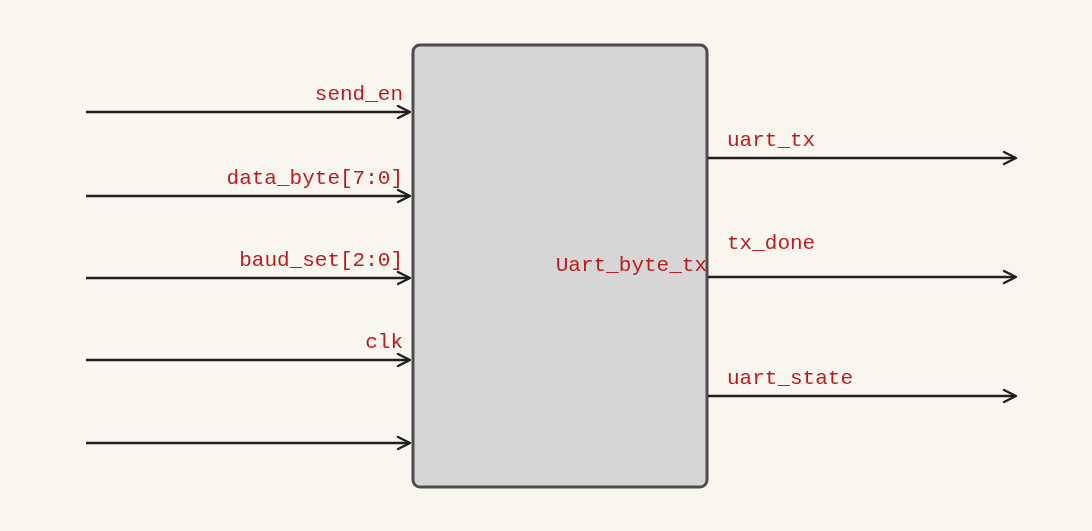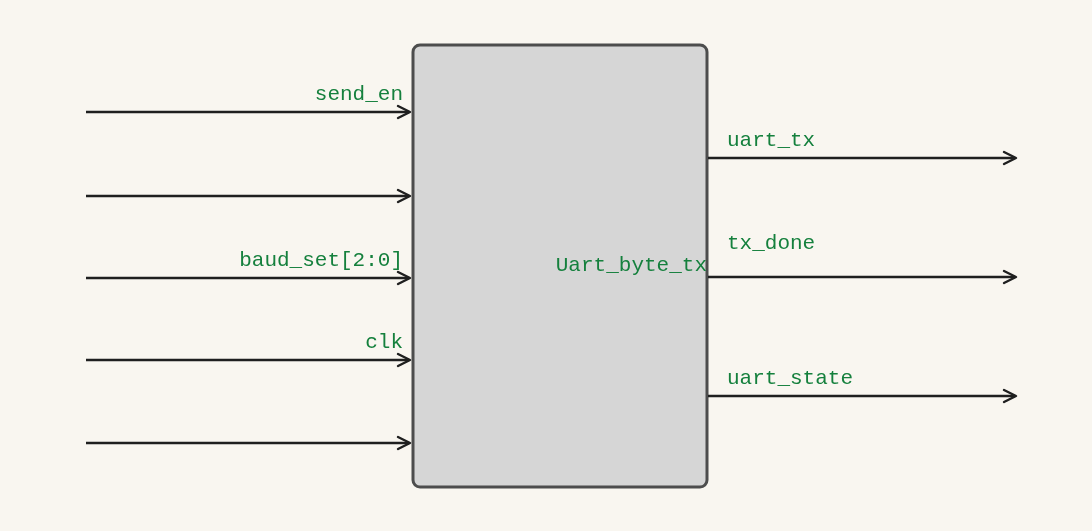--- a/index.html
+++ b/index.html
@@ -6,21 +6,21 @@
     margin: 0;
     padding: 0;
     background: #f9f6f0;
   }
   .canvas {
     position: relative;
     width: 1092px;
     height: 531px;
     background: #f9f6f0;
     font-family: "Liberation Mono", "DejaVu Sans Mono", monospace;
-    color: #15803d;
+    color: #b91c1c;
     overflow: hidden;
     border-radius: 22px;
   }
   .gfx {
     position: absolute;
     left: 0;
     top: 0;
   }
   .block {
     fill: #d6d6d6;
@@ -76,20 +76,21 @@
     <line class="wire" x1="86" y1="278" x2="409" y2="278" marker-end="url(#arrow)"></line>
     <line class="wire" x1="86" y1="360" x2="409" y2="360" marker-end="url(#arrow)"></line>
     <line class="wire" x1="86" y1="443" x2="409" y2="443" marker-end="url(#arrow)"></line>
 
     <line class="wire" x1="708" y1="158" x2="1015" y2="158" marker-end="url(#arrow)"></line>
     <line class="wire" x1="708" y1="277" x2="1015" y2="277" marker-end="url(#arrow)"></line>
     <line class="wire" x1="708" y1="396" x2="1015" y2="396" marker-end="url(#arrow)"></line>
   </svg>
 
   <div class="sig-label in-label" style="top:83px">send_en</div>
+  <div class="sig-label in-label" style="top:167px">data_byte[7:0]</div>
   <div class="sig-label in-label" style="top:249px">baud_set[2:0]</div>
   <div class="sig-label in-label" style="top:331px">clk</div>
 
   <div class="sig-label out-label" style="top:129px">uart_tx</div>
   <div class="sig-label out-label" style="top:232px">tx_done</div>
   <div class="sig-label out-label" style="top:367px">uart_state</div>
 
   <div class="block-label">Uart_byte_tx</div>
 
 </div>

